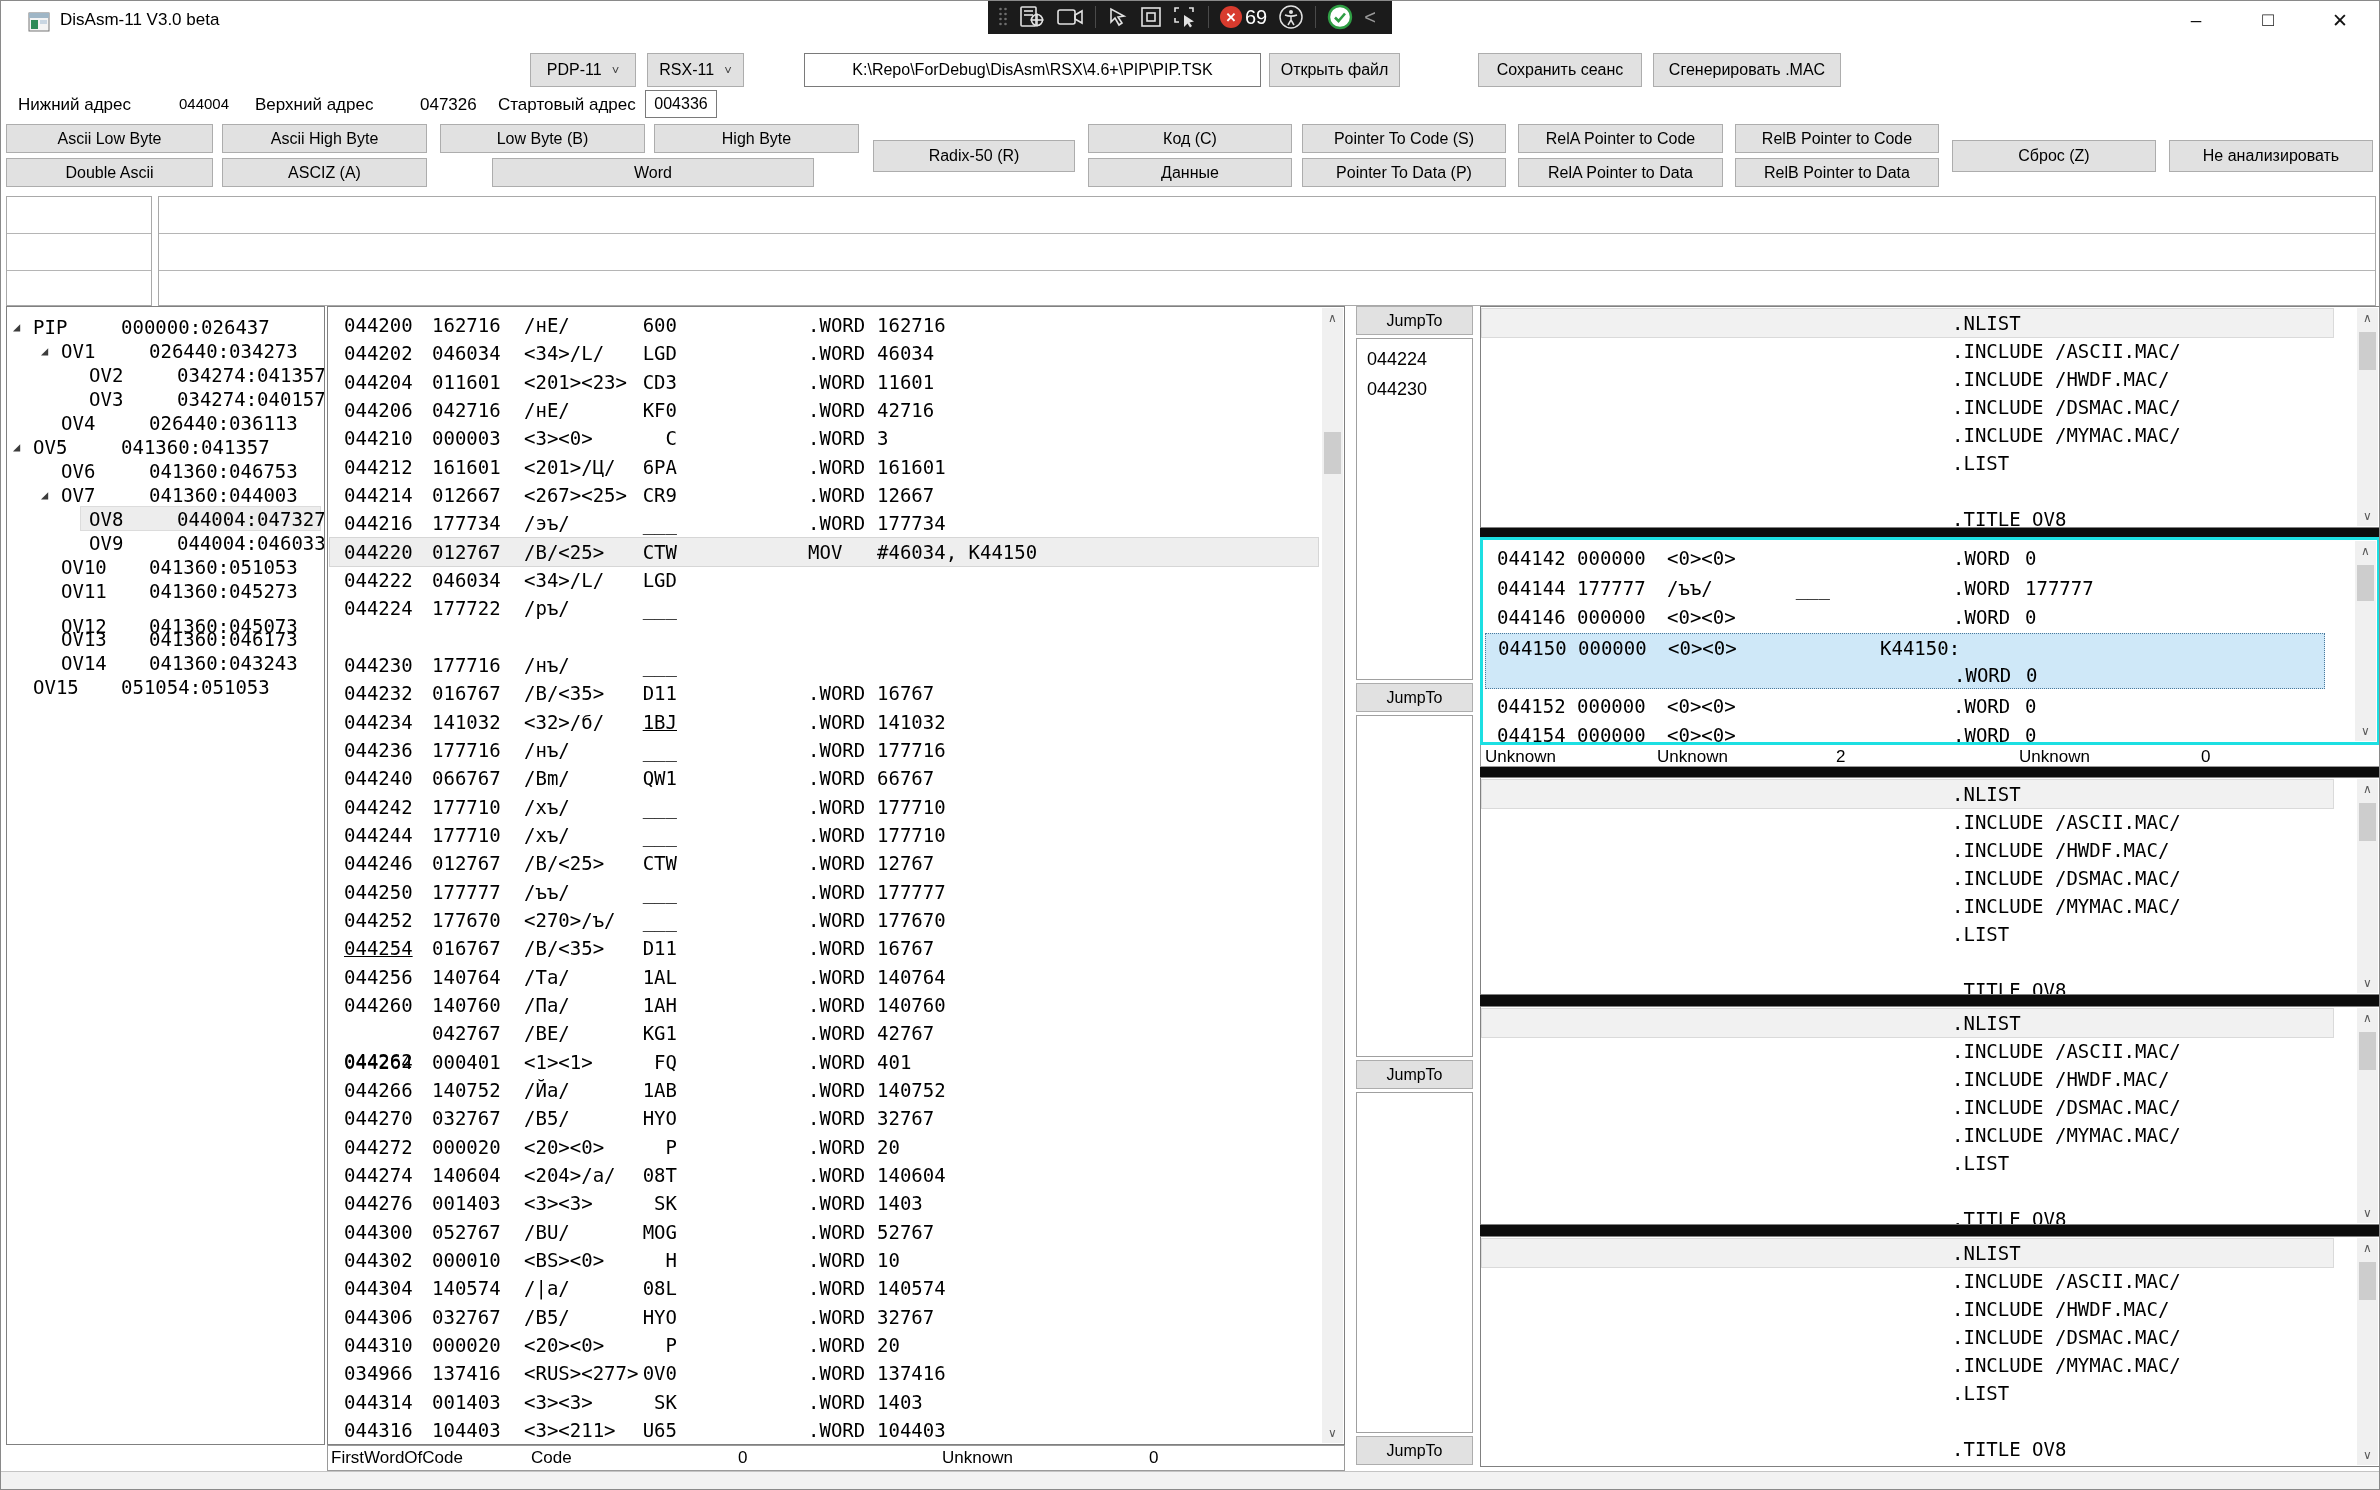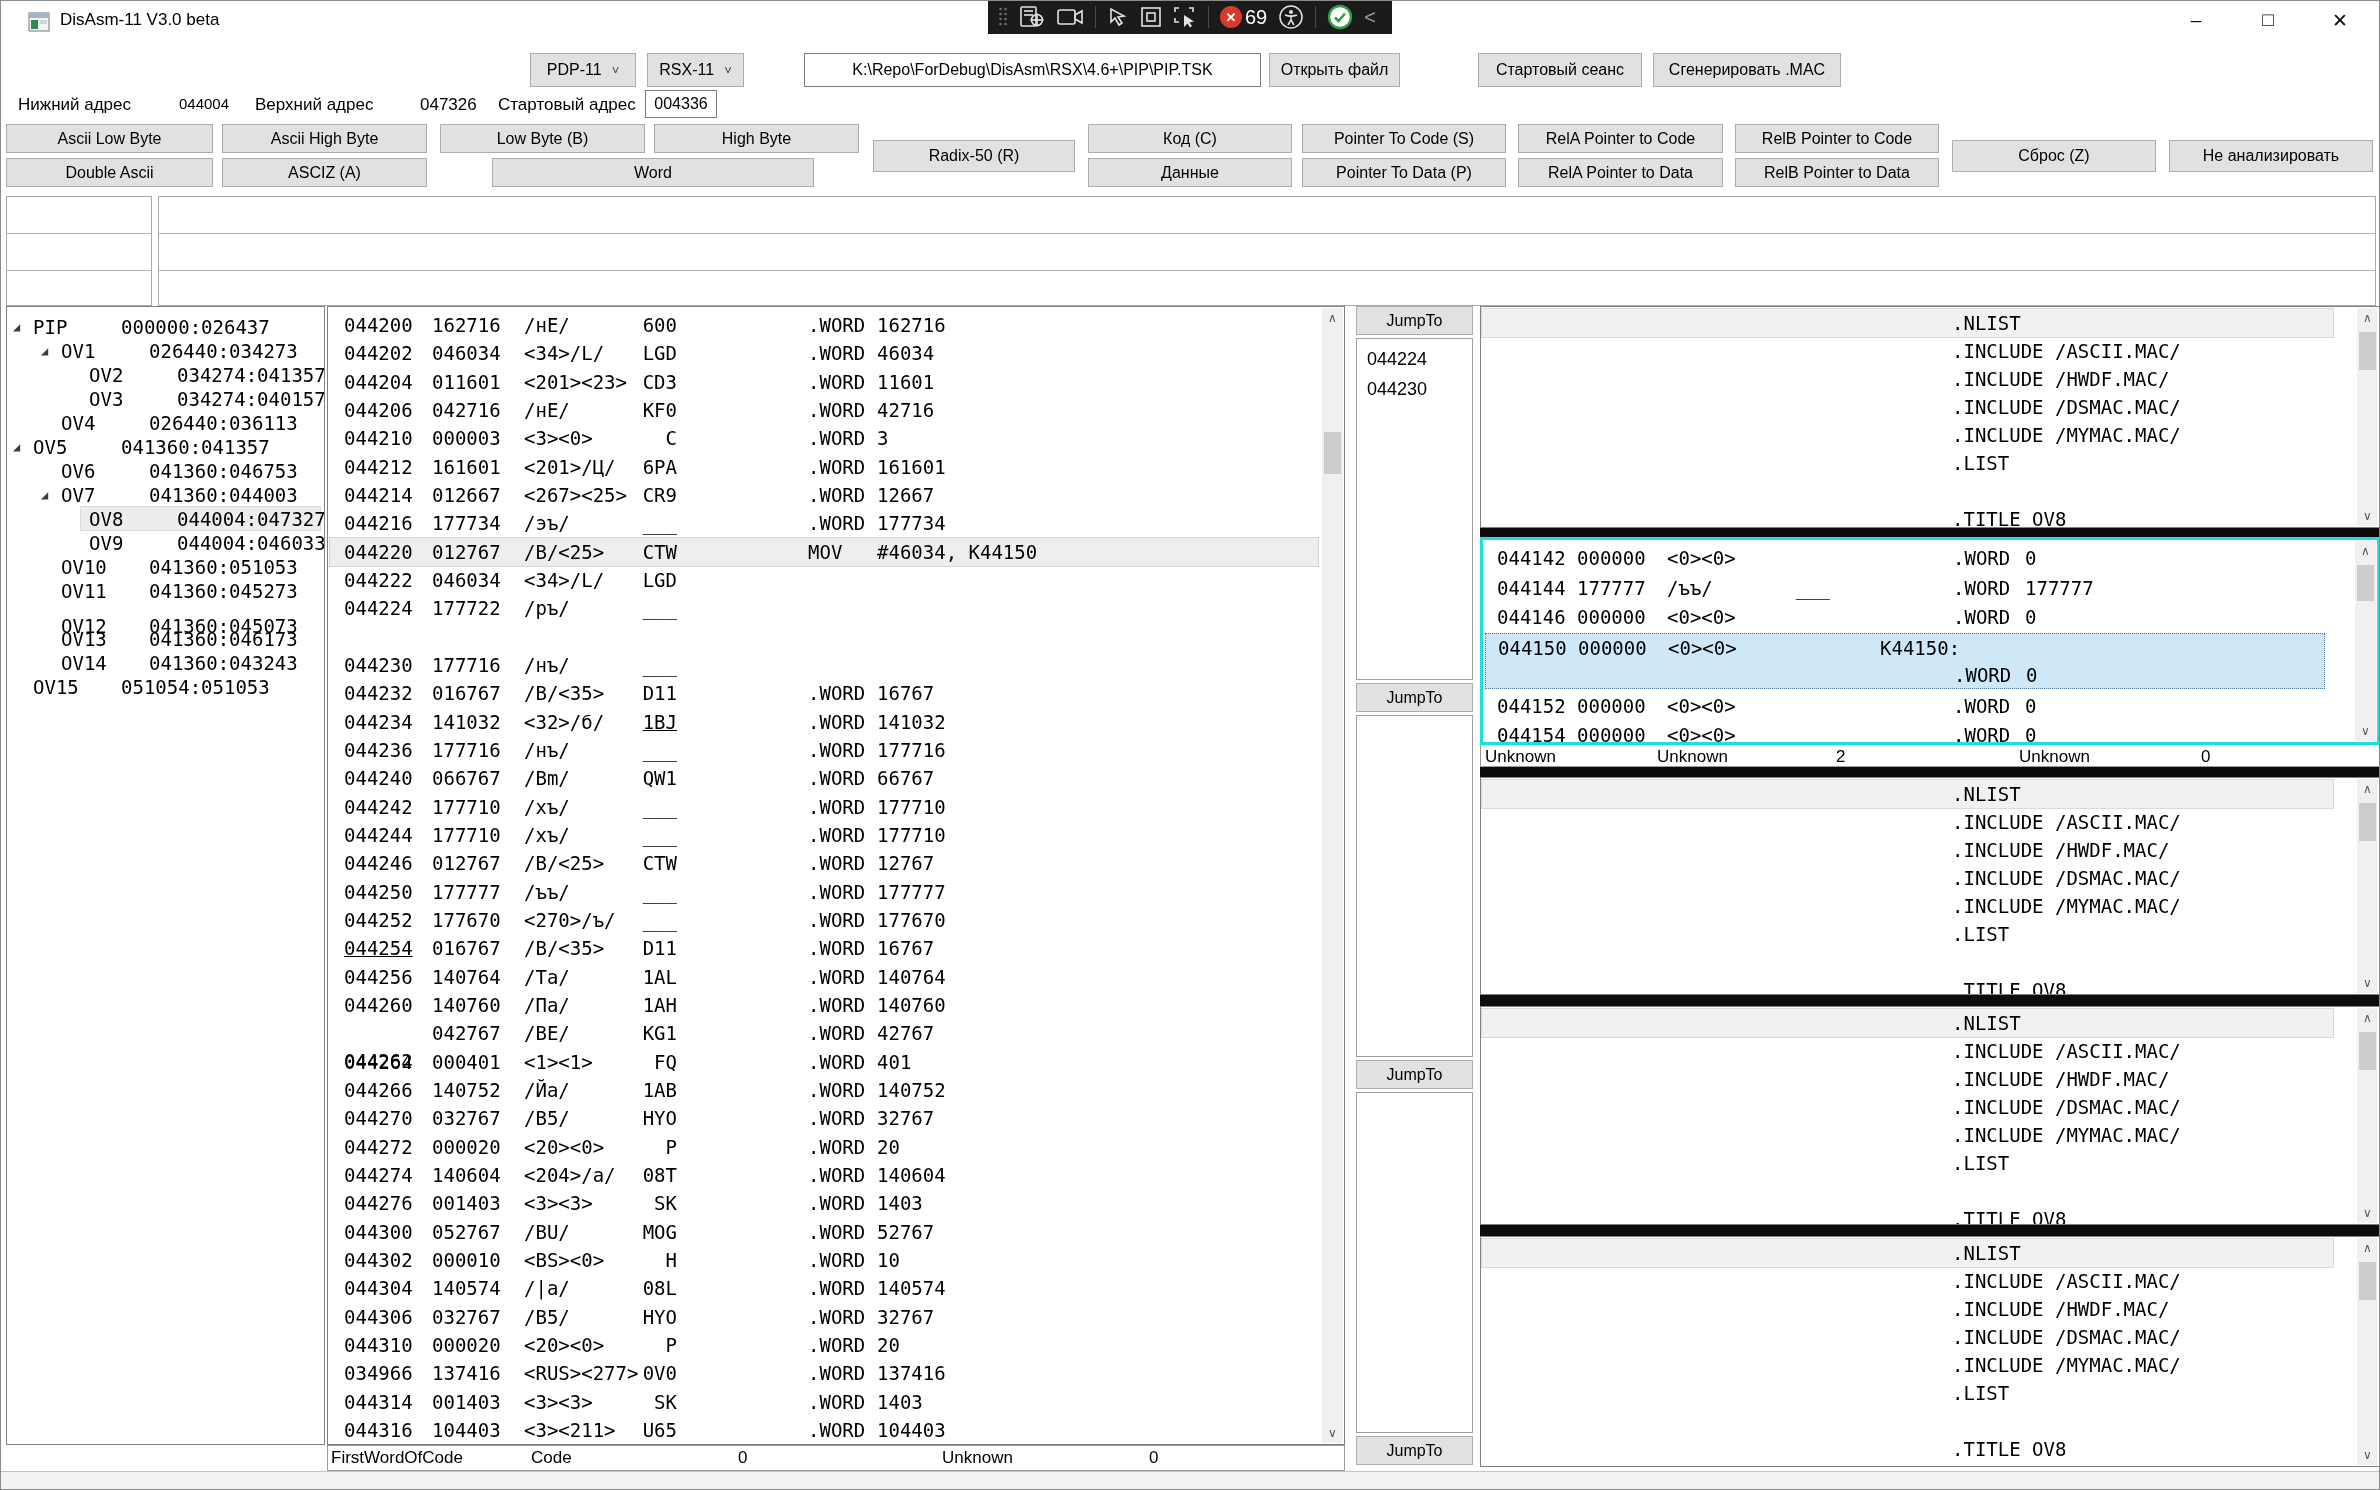--- a/index.html
+++ b/index.html
@@ -163,21 +163,21 @@
 <div class="btn" style="left:530px;top:53px;width:106px;height:34px">
   <span>PDP-11</span>
   <span class="ddchev">˅</span>
 </div>
 <div class="btn" style="left:647px;top:53px;width:97px;height:34px">
   <span>RSX-11</span>
   <span class="ddchev">˅</span>
 </div>
 <input class="inputbox" style="left: 804px; top: 53px; width: 457px; height: 34px;" value="K:\Repo\ForDebug\DisAsm\RSX\4.6+\PIP\PIP.TSK">
 <div class="btn" style="left:1269px;top:53px;width:131px;height:34px">Открыть файл</div>
-<div class="btn" style="left:1478px;top:53px;width:164px;height:34px">Стартовый сеанс</div>
+<div class="btn" style="left:1478px;top:53px;width:164px;height:34px">Сохранить сеанс</div>
 <div class="btn" style="left:1653px;top:53px;width:188px;height:34px">Сгенерировать .MAC</div>
 
 <div class="abs" style="left:18px;top:95px;font-size:17px">Нижний адрес</div>
 <div class="abs" style="left:179px;top:95px;font-size:15px">044004</div>
 <div class="abs" style="left:255px;top:95px;font-size:17px">Верхний адрес</div>
 <div class="abs" style="left:420px;top:95px;font-size:17px">047326</div>
 <div class="abs" style="left:498px;top:95px;font-size:17px">Стартовый адрес</div>
 <input class="inputbox" style="left: 645px; top: 90px; width: 72px; height: 28px;" value="004336">
 
 <div class="btn" style="left:6px;top:124px;width:207px;height:29px">Ascii Low Byte</div>

